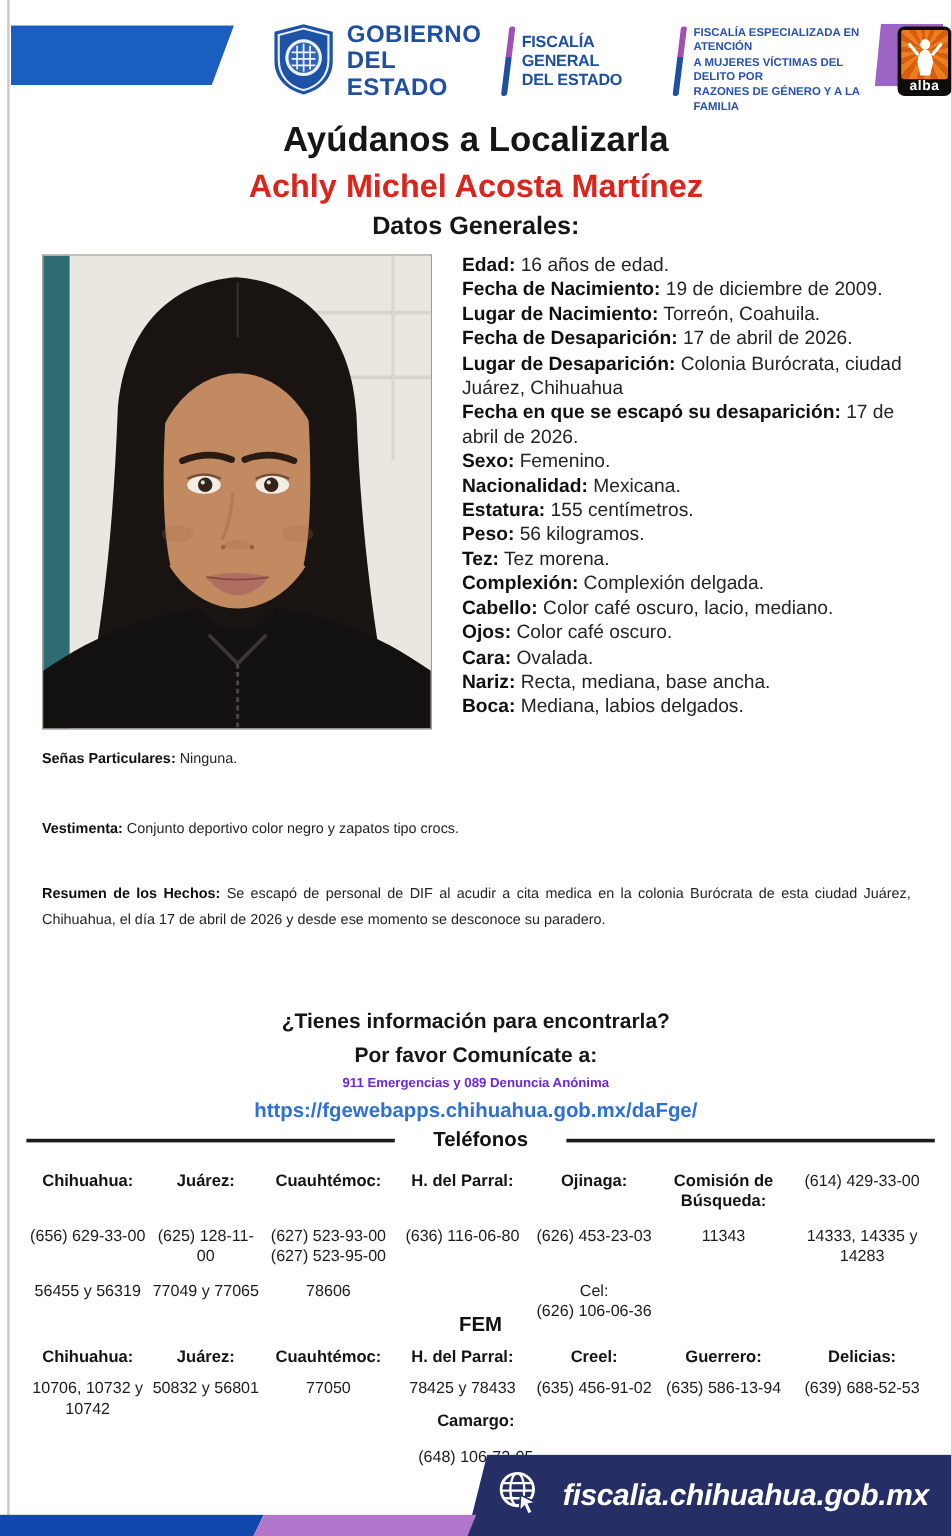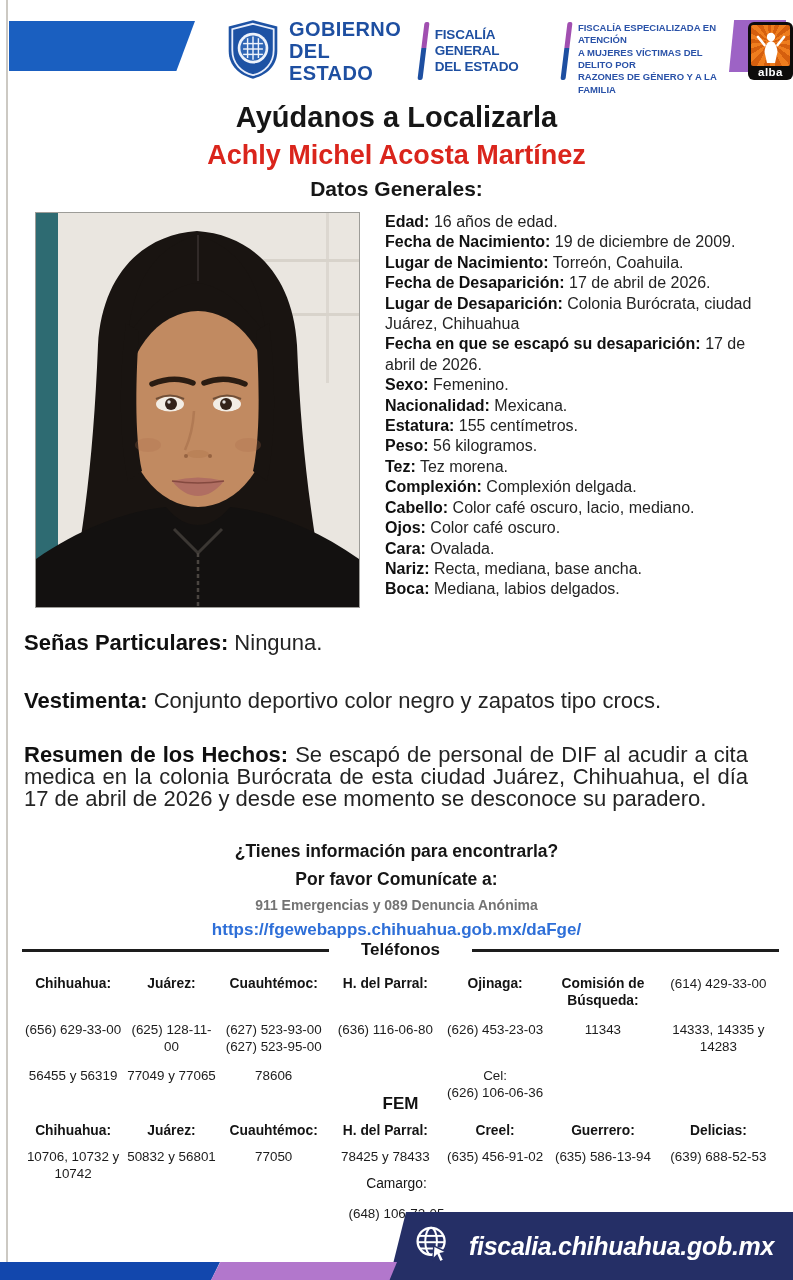--- a/index.html
+++ b/index.html
@@ -35,49 +35,49 @@
   .datos   { position:absolute; top:177px; left:0; width:100%; text-align:center; font-size:21px; font-weight:bold; color:#161616; }
 
   
   .photo { position:absolute; left:35px; top:212px; width:325px; height:396px; border:1px solid #9d9c98; background:#eae6e0; }
   .photo svg { display:block; }
 
   
   .fields { position:absolute; left:385px; top:212px; width:393px; font-size:16px; line-height:20.4px; color:#242424; }
   .field b { color:#101010; }
 
-  .para { position:absolute; left:24px; width:724px; font-size:22px; color:#242424; line-height:22px;margin-top:11px; }
+  .para { position:absolute; left:35px; width:724px; font-size:12px; color:#242424; line-height:22px; }
   .para b { color:#101010; }
   .senas { top:621px; }
   .vestimenta { top:679px; }
   .resumen { top:733px; text-align:justify; }
 
   
   .contact { position:absolute; top:841px; left:0; width:100%; text-align:center; font-weight:bold; }
   .contact .c1, .contact .c2 { font-size:17.5px; color:#161616; margin-bottom:7px; }
-  .contact .c3 { font-size:14px; color:#737373; margin-bottom:7px;text-align:center; }
+  .contact .c3 { font-size:11px; color:#6d28d9; margin-bottom:7px;text-align:center; }
   .contact .c4 { font-size:17px; color:#2e6fd8; text-decoration:none; display:inline-block; }
 
   
   .tel-section { position:absolute; left:22px; top:940px; width:757px; }
   .sec-head { display:flex; align-items:center; gap:32px;justify-content:space-between; }
   .sec-head .rule { flex:1; height:3px; background:#1d1d1d; }
   .sec-title { font-size:17px; font-weight:bold; color:#111; }
   .grid7 { display:grid; grid-template-columns:13.5% 12.5% 14.5% 15% 14% 14.5% 16%; text-align:center; }
   .grid7 .th { font-size:13.8px; font-weight:bold; color:#141414; line-height:17px; }
   .grid7 .td { font-size:13.4px; color:#1c1c1c; line-height:17px; }
   .tel-grid { margin-top:15px; row-gap:0; }
   .tel-grid .th { min-height:46px; }
   .tel-grid .r1 { min-height:46px; }
   .fem-section { position:absolute; left:22px; top:1094px; width:757px; text-align:center; }
   .fem-title { font-size:17px; font-weight:bold; color:#111; }
   .fem-grid { margin-top:8px; }
   .fem-grid .th { min-height:26px; }
   .camargo { position:absolute; left:0; top:1176px; width:793px; text-align:center; }
-  .camargo .th { font-size:13.8px; font-weight:normal; color:#141414; }
+  .camargo .th { font-size:13.8px; font-weight:bold; color:#141414; }
   .camargo .td { font-size:13.4px; color:#1c1c1c; margin-top:15px; }
 
   
   .footer-shape { position:absolute; left:0; top:1212px; width:793px; height:68px; background:#252f66;
     clip-path:polygon(406px 0,793px 0,793px 68px,389px 68px); }
   .footer-content { position:absolute; left:414px; top:1224px; display:flex; align-items:center; gap:19px; color:#fff; }
   .footer-url { font-size:25px; font-weight:bold; font-style:italic; letter-spacing:-0.3px; color:#fff; text-decoration:none; }
 
   
   .strip-blue { position:absolute; left:0; top:1262px; width:220px; height:18px; background:#1247ad;

